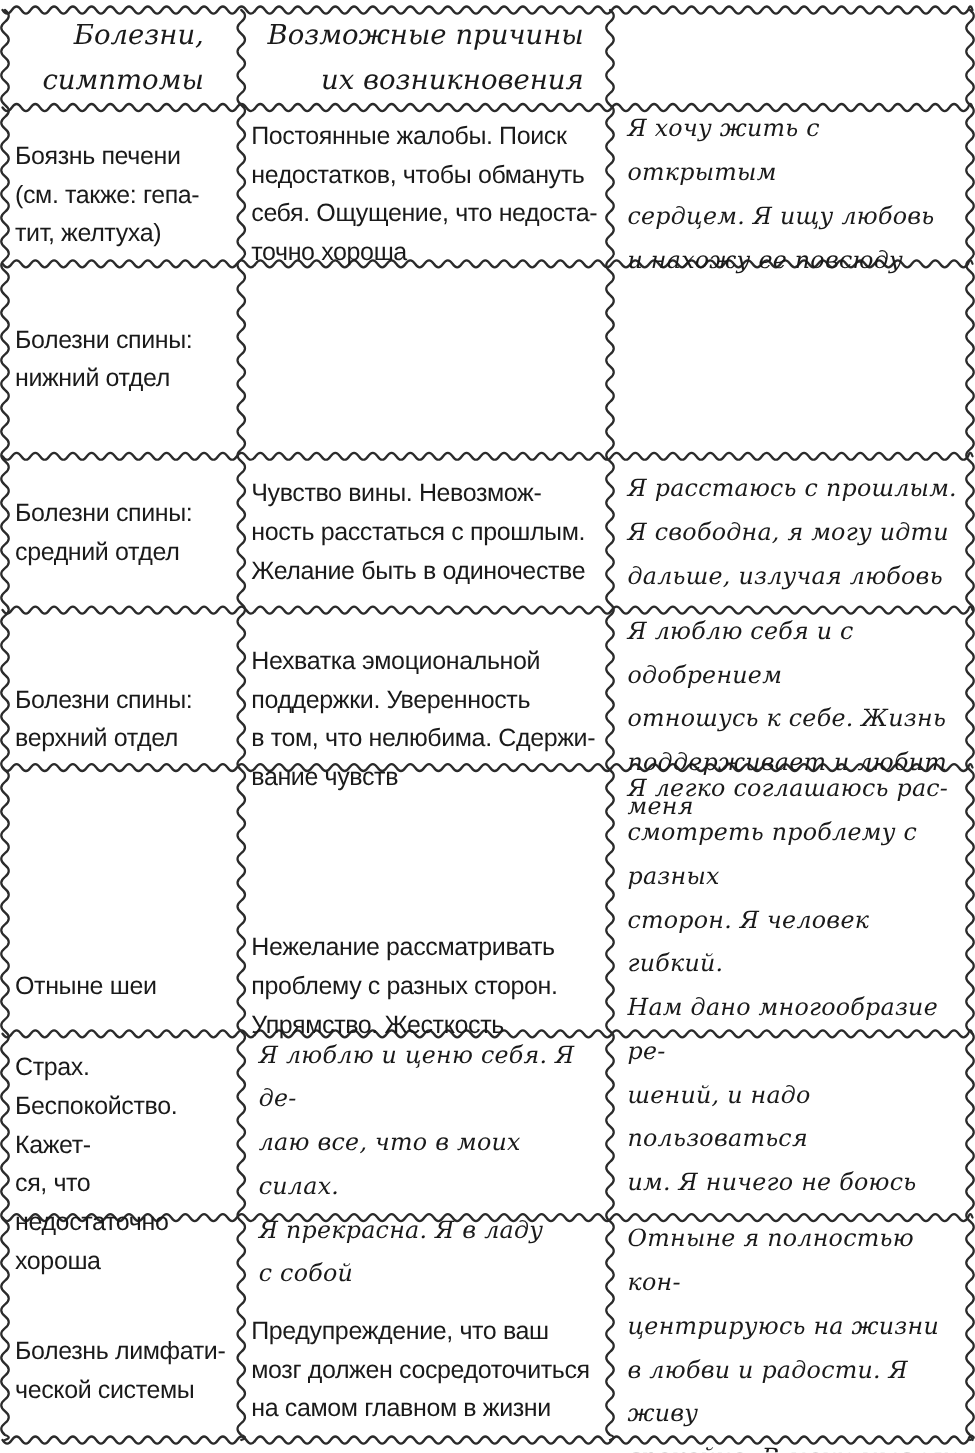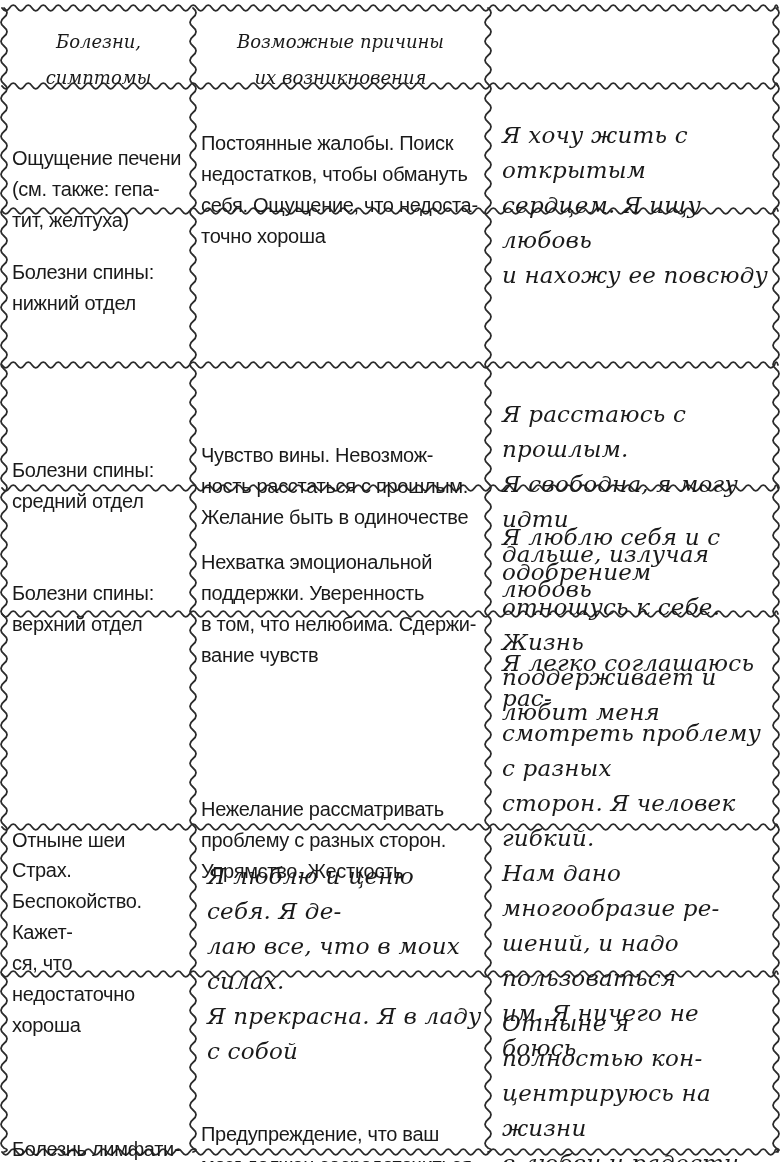--- a/index.html
+++ b/index.html
@@ -48,34 +48,33 @@
   .sans {
     font-family: "Liberation Sans", sans-serif;
     font-size: 20px;
     line-height: 31px;
     letter-spacing: -0.3px;
     padding: 0 6px 0 8px;
   }
   .script {
     font-family: "DejaVu Serif", serif;
     font-style: italic;
-    font-size: 23px;
+    font-size: 19px;
     line-height: 35px;
     letter-spacing: 0.2px;
     padding: 0 4px 0 14px;
-    margin-top: 32px;
   }
   .head-cell {
     justify-content: center;
-    text-align: center;
+    text-align: right;
     font-family: "DejaVu Serif", serif;
     font-style: italic;
-    font-size: 18px;
+    font-size: 22px;
     line-height: 36px;
-    padding: 16px 4px;
+    padding: 3px 4px;
   }
 </style>
 </head>
 <body>
 
 <div id="page">
 
   <svg id="grid-svg" width="780" height="1162" viewBox="0 0 780 1162">
       <path d="M 2 8 Q 5.75 13.6 9.5 8 Q 13.25 2.4000000000000004 17 8 Q 20.75 13.6 24.5 8 Q 28.25 2.4000000000000004 32 8 Q 35.75 13.6 39.5 8 Q 43.25 2.4000000000000004 47 8 Q 50.75 13.6 54.5 8 Q 58.25 2.4000000000000004 62 8 Q 65.75 13.6 69.5 8 Q 73.25 2.4000000000000004 77 8 Q 80.75 13.6 84.5 8 Q 88.25 2.4000000000000004 92 8 Q 95.75 13.6 99.5 8 Q 103.25 2.4000000000000004 107 8 Q 110.75 13.6 114.5 8 Q 118.25 2.4000000000000004 122 8 Q 125.75 13.6 129.5 8 Q 133.25 2.4000000000000004 137 8 Q 140.75 13.6 144.5 8 Q 148.25 2.4000000000000004 152 8 Q 155.75 13.6 159.5 8 Q 163.25 2.4000000000000004 167 8 Q 170.75 13.6 174.5 8 Q 178.25 2.4000000000000004 182 8 Q 185.75 13.6 189.5 8 Q 193.25 2.4000000000000004 197 8 Q 200.75 13.6 204.5 8 Q 208.25 2.4000000000000004 212 8 Q 215.75 13.6 219.5 8 Q 223.25 2.4000000000000004 227 8 Q 230.75 13.6 234.5 8 Q 238.25 2.4000000000000004 242 8 Q 245.75 13.6 249.5 8 Q 253.25 2.4000000000000004 257 8 Q 260.75 13.6 264.5 8 Q 268.25 2.4000000000000004 272 8 Q 275.75 13.6 279.5 8 Q 283.25 2.4000000000000004 287 8 Q 290.75 13.6 294.5 8 Q 298.25 2.4000000000000004 302 8 Q 305.75 13.6 309.5 8 Q 313.25 2.4000000000000004 317 8 Q 320.75 13.6 324.5 8 Q 328.25 2.4000000000000004 332 8 Q 335.75 13.6 339.5 8 Q 343.25 2.4000000000000004 347 8 Q 350.75 13.6 354.5 8 Q 358.25 2.4000000000000004 362 8 Q 365.75 13.6 369.5 8 Q 373.25 2.4000000000000004 377 8 Q 380.75 13.6 384.5 8 Q 388.25 2.4000000000000004 392 8 Q 395.75 13.6 399.5 8 Q 403.25 2.4000000000000004 407 8 Q 410.75 13.6 414.5 8 Q 418.25 2.4000000000000004 422 8 Q 425.75 13.6 429.5 8 Q 433.25 2.4000000000000004 437 8 Q 440.75 13.6 444.5 8 Q 448.25 2.4000000000000004 452 8 Q 455.75 13.6 459.5 8 Q 463.25 2.4000000000000004 467 8 Q 470.75 13.6 474.5 8 Q 478.25 2.4000000000000004 482 8 Q 485.75 13.6 489.5 8 Q 493.25 2.4000000000000004 497 8 Q 500.75 13.6 504.5 8 Q 508.25 2.4000000000000004 512 8 Q 515.75 13.6 519.5 8 Q 523.25 2.4000000000000004 527 8 Q 530.75 13.6 534.5 8 Q 538.25 2.4000000000000004 542 8 Q 545.75 13.6 549.5 8 Q 553.25 2.4000000000000004 557 8 Q 560.75 13.6 564.5 8 Q 568.25 2.4000000000000004 572 8 Q 575.75 13.6 579.5 8 Q 583.25 2.4000000000000004 587 8 Q 590.75 13.6 594.5 8 Q 598.25 2.4000000000000004 602 8 Q 605.75 13.6 609.5 8 Q 613.25 2.4000000000000004 617 8 Q 620.75 13.6 624.5 8 Q 628.25 2.4000000000000004 632 8 Q 635.75 13.6 639.5 8 Q 643.25 2.4000000000000004 647 8 Q 650.75 13.6 654.5 8 Q 658.25 2.4000000000000004 662 8 Q 665.75 13.6 669.5 8 Q 673.25 2.4000000000000004 677 8 Q 680.75 13.6 684.5 8 Q 688.25 2.4000000000000004 692 8 Q 695.75 13.6 699.5 8 Q 703.25 2.4000000000000004 707 8 Q 710.75 13.6 714.5 8 Q 718.25 2.4000000000000004 722 8 Q 725.75 13.6 729.5 8 Q 733.25 2.4000000000000004 737 8 Q 740.75 13.6 744.5 8 Q 748.25 2.4000000000000004 752 8 Q 755.75 13.6 759.5 8 Q 763.25 2.4000000000000004 767 8 Q 770.75 13.6 774.5 8 Q 776.25 2.4000000000000004 778 8" fill="none" stroke="#2b2b2b" stroke-width="1.8" stroke-linecap="round"></path>
       <path d="M 2 86 Q 5.75 91.6 9.5 86 Q 13.25 80.4 17 86 Q 20.75 91.6 24.5 86 Q 28.25 80.4 32 86 Q 35.75 91.6 39.5 86 Q 43.25 80.4 47 86 Q 50.75 91.6 54.5 86 Q 58.25 80.4 62 86 Q 65.75 91.6 69.5 86 Q 73.25 80.4 77 86 Q 80.75 91.6 84.5 86 Q 88.25 80.4 92 86 Q 95.75 91.6 99.5 86 Q 103.25 80.4 107 86 Q 110.75 91.6 114.5 86 Q 118.25 80.4 122 86 Q 125.75 91.6 129.5 86 Q 133.25 80.4 137 86 Q 140.75 91.6 144.5 86 Q 148.25 80.4 152 86 Q 155.75 91.6 159.5 86 Q 163.25 80.4 167 86 Q 170.75 91.6 174.5 86 Q 178.25 80.4 182 86 Q 185.75 91.6 189.5 86 Q 193.25 80.4 197 86 Q 200.75 91.6 204.5 86 Q 208.25 80.4 212 86 Q 215.75 91.6 219.5 86 Q 223.25 80.4 227 86 Q 230.75 91.6 234.5 86 Q 238.25 80.4 242 86 Q 245.75 91.6 249.5 86 Q 253.25 80.4 257 86 Q 260.75 91.6 264.5 86 Q 268.25 80.4 272 86 Q 275.75 91.6 279.5 86 Q 283.25 80.4 287 86 Q 290.75 91.6 294.5 86 Q 298.25 80.4 302 86 Q 305.75 91.6 309.5 86 Q 313.25 80.4 317 86 Q 320.75 91.6 324.5 86 Q 328.25 80.4 332 86 Q 335.75 91.6 339.5 86 Q 343.25 80.4 347 86 Q 350.75 91.6 354.5 86 Q 358.25 80.4 362 86 Q 365.75 91.6 369.5 86 Q 373.25 80.4 377 86 Q 380.75 91.6 384.5 86 Q 388.25 80.4 392 86 Q 395.75 91.6 399.5 86 Q 403.25 80.4 407 86 Q 410.75 91.6 414.5 86 Q 418.25 80.4 422 86 Q 425.75 91.6 429.5 86 Q 433.25 80.4 437 86 Q 440.75 91.6 444.5 86 Q 448.25 80.4 452 86 Q 455.75 91.6 459.5 86 Q 463.25 80.4 467 86 Q 470.75 91.6 474.5 86 Q 478.25 80.4 482 86 Q 485.75 91.6 489.5 86 Q 493.25 80.4 497 86 Q 500.75 91.6 504.5 86 Q 508.25 80.4 512 86 Q 515.75 91.6 519.5 86 Q 523.25 80.4 527 86 Q 530.75 91.6 534.5 86 Q 538.25 80.4 542 86 Q 545.75 91.6 549.5 86 Q 553.25 80.4 557 86 Q 560.75 91.6 564.5 86 Q 568.25 80.4 572 86 Q 575.75 91.6 579.5 86 Q 583.25 80.4 587 86 Q 590.75 91.6 594.5 86 Q 598.25 80.4 602 86 Q 605.75 91.6 609.5 86 Q 613.25 80.4 617 86 Q 620.75 91.6 624.5 86 Q 628.25 80.4 632 86 Q 635.75 91.6 639.5 86 Q 643.25 80.4 647 86 Q 650.75 91.6 654.5 86 Q 658.25 80.4 662 86 Q 665.75 91.6 669.5 86 Q 673.25 80.4 677 86 Q 680.75 91.6 684.5 86 Q 688.25 80.4 692 86 Q 695.75 91.6 699.5 86 Q 703.25 80.4 707 86 Q 710.75 91.6 714.5 86 Q 718.25 80.4 722 86 Q 725.75 91.6 729.5 86 Q 733.25 80.4 737 86 Q 740.75 91.6 744.5 86 Q 748.25 80.4 752 86 Q 755.75 91.6 759.5 86 Q 763.25 80.4 767 86 Q 770.75 91.6 774.5 86 Q 776.25 80.4 778 86" fill="none" stroke="#2b2b2b" stroke-width="1.8" stroke-linecap="round"></path>
@@ -95,21 +94,21 @@
   <div id="affirmation-table">
 
     <div class="row r-head">
       <div class="cell head-cell">Болезни,
 симптомы</div>
       <div class="cell head-cell">Возможные причины
 их возникновения</div>
     </div>
 
     <div class="row r0">
-      <div class="cell sans">Ощущение печени
+      <div class="cell sans">Боязнь печени
 (см. также: гепа-
 тит, желтуха)</div>
       <div class="cell sans">Постоянные жалобы. Поиск
 недостатков, чтобы обмануть
 себя. Ощущение, что недоста-
 точно хороша</div>
       <div class="cell script">Я хочу жить с открытым
 сердцем. Я ищу любовь
 и нахожу ее повсюду</div>
     </div>

